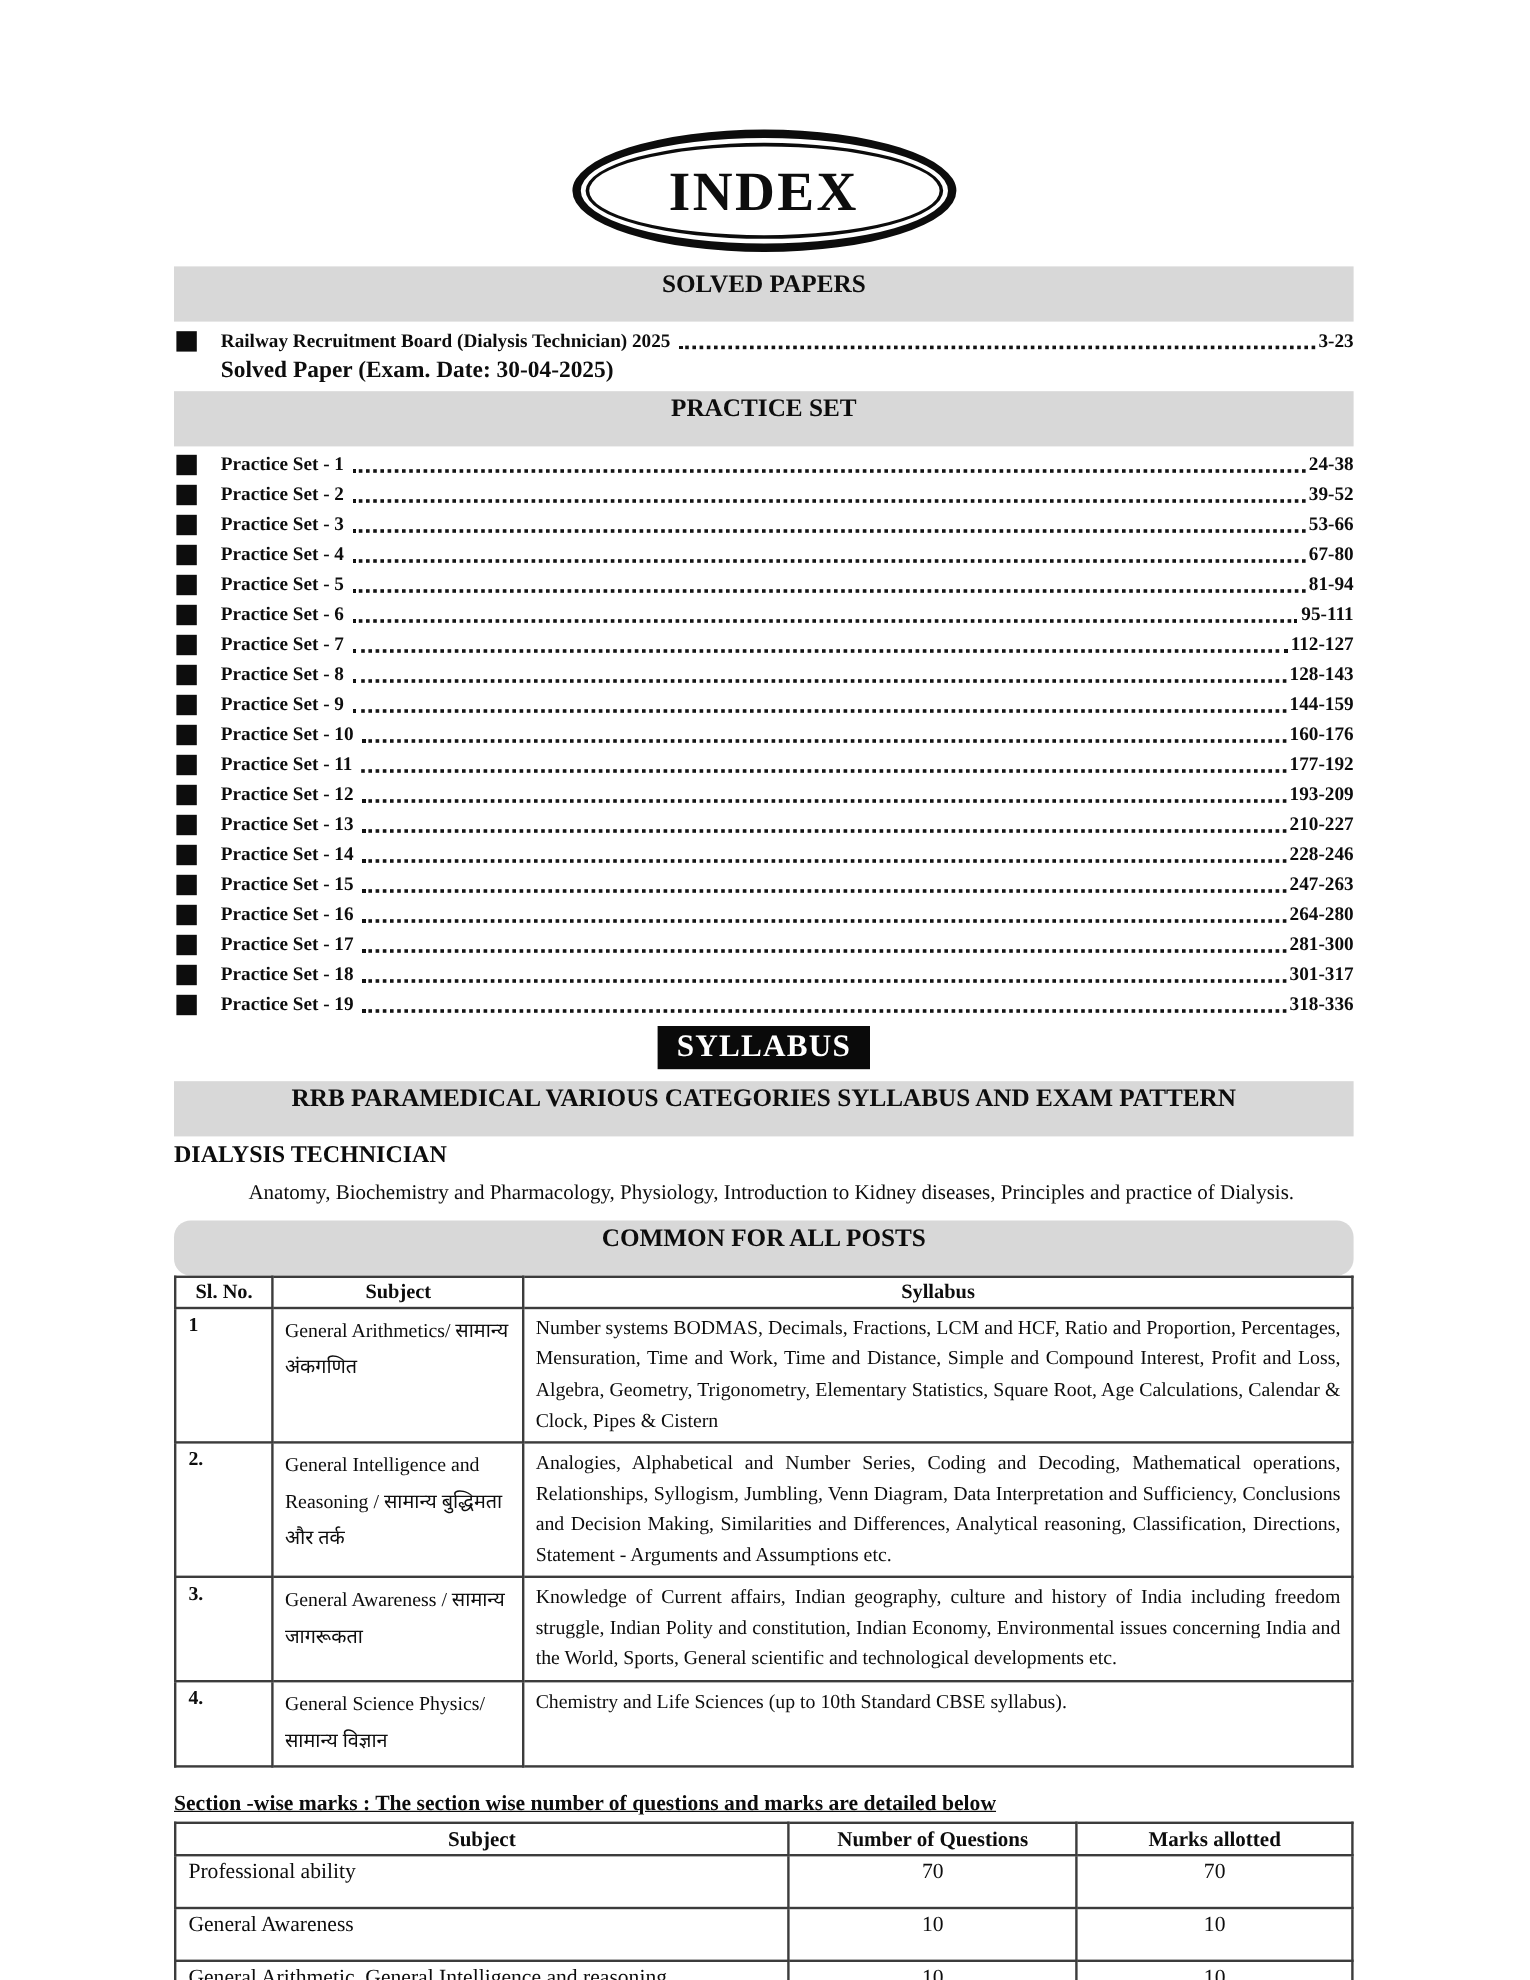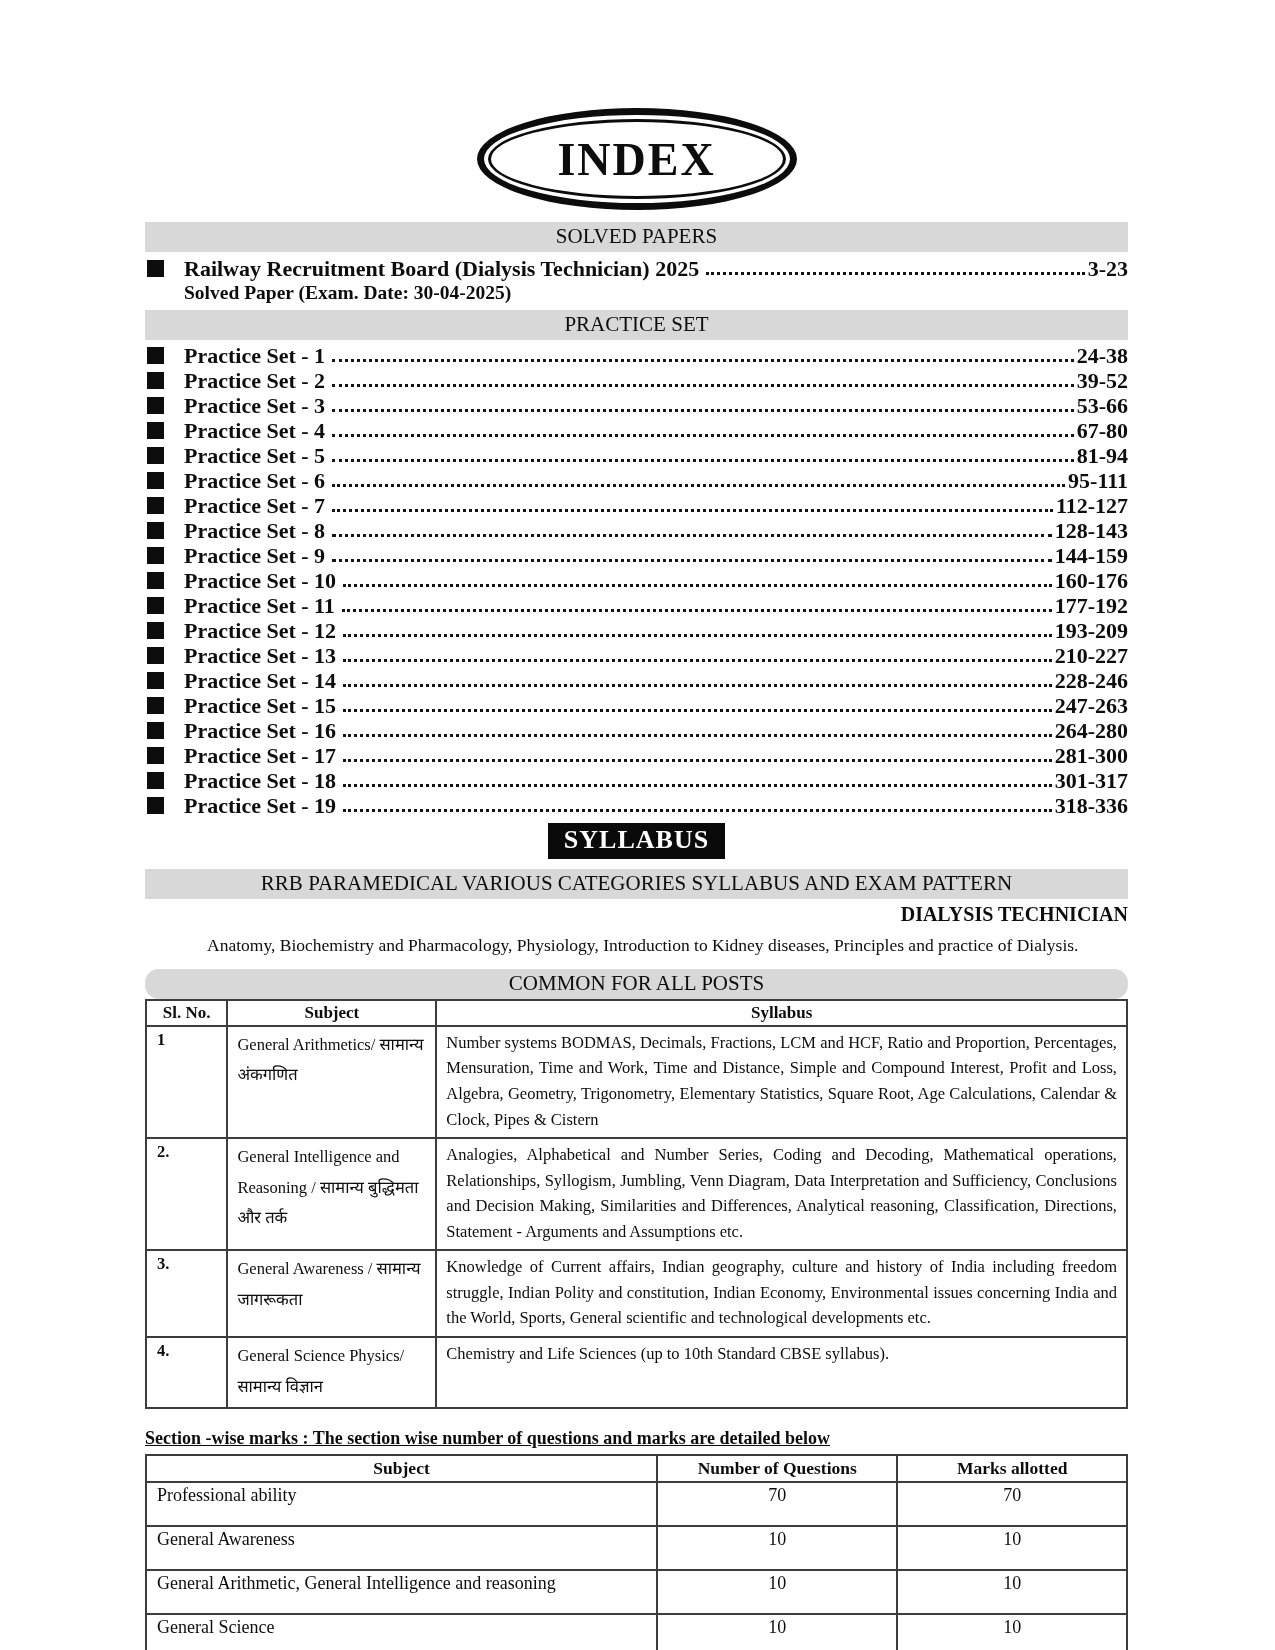--- a/index.html
+++ b/index.html
@@ -32,31 +32,31 @@
     display: flex; align-items: center; justify-content: center;
   }
   .oval-inner span {
     font-weight: bold; font-size: 46px; letter-spacing: 2px;
   }
 
   
   .bar {
     background: #d8d8d8;
     text-align: center;
-    font-weight: normal;
+    font-weight: bold;
     font-size: 21px;
-    padding: 2px 0 4px;
+    padding: 2px 0 20px;
     line-height: 1.15;
   }
 
   
   .toc { margin: 2px 0; }
   .toc-row {
     display: flex; align-items: flex-end;
-    font-weight: bold; font-size: 22px;
+    font-weight: bold; font-size: 16px;
     height: 25px;
     line-height: 23px;
     justify-content: center;
   }
   .bullet {
     width: 17px; height: 17px; background: #0d0d0d;
     margin: 0 20px 3px 2px; flex: 0 0 auto;
   }
   .toc-label { white-space: nowrap; }
   .dots {
@@ -76,21 +76,21 @@
   .syllabus-box-wrap { text-align: center; margin: 6px 0 10px; }
   .syllabus-box {
     display: inline-block;
     background: #0a0a0a; color: #ffffff;
     font-weight: bold; font-size: 26px;
     padding: 2px 16px 4px;
     letter-spacing: 1px;
   }
   .rrb-bar { font-size: 21px; margin-bottom: 4px; }
   .category-title {
-    text-align: right; font-weight: bold; font-size: 20px; margin: 2px 0 6px;
+    text-align: left; font-weight: bold; font-size: 20px; margin: 2px 0 6px;
   }
   .syllabus-para {
     font-size: 17.5px; text-align: justify;
     text-indent: 62px; line-height: 1.5;
     margin-bottom: 10px;
   }
 
   
   table { border-collapse: collapse; width: 100%; }
   th, td { border: 2px solid #3c3c3c; vertical-align: top; }

